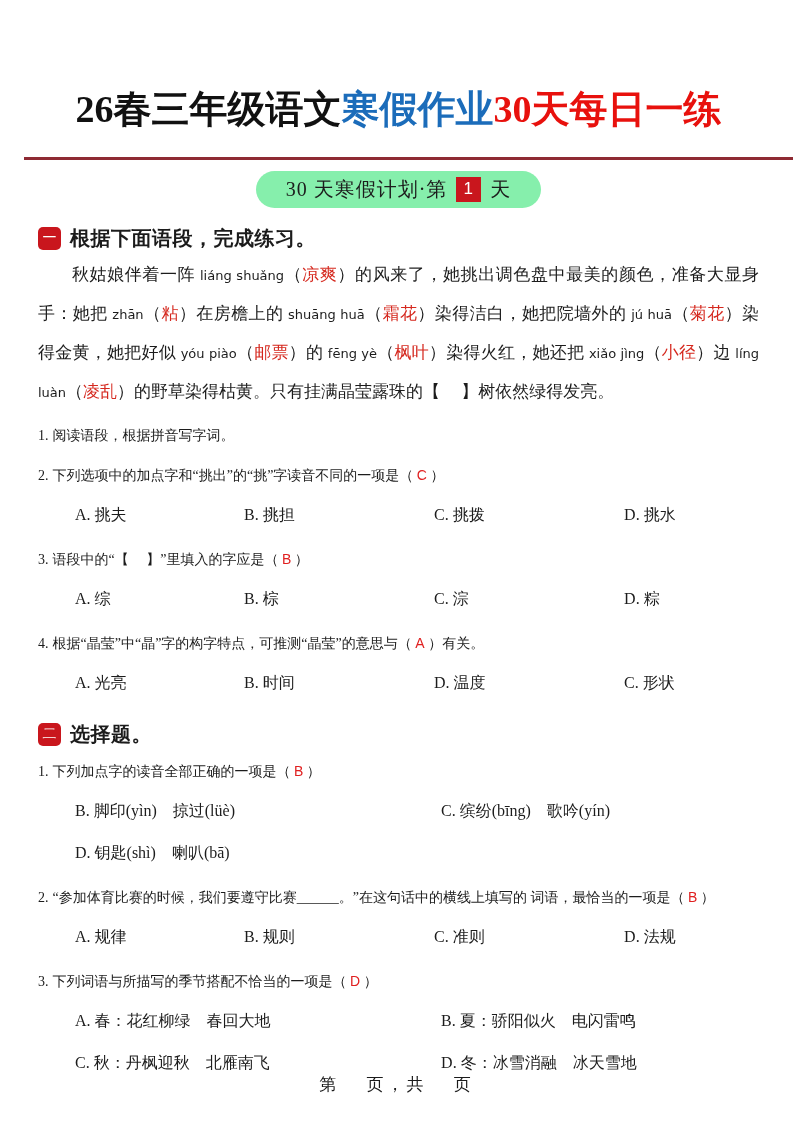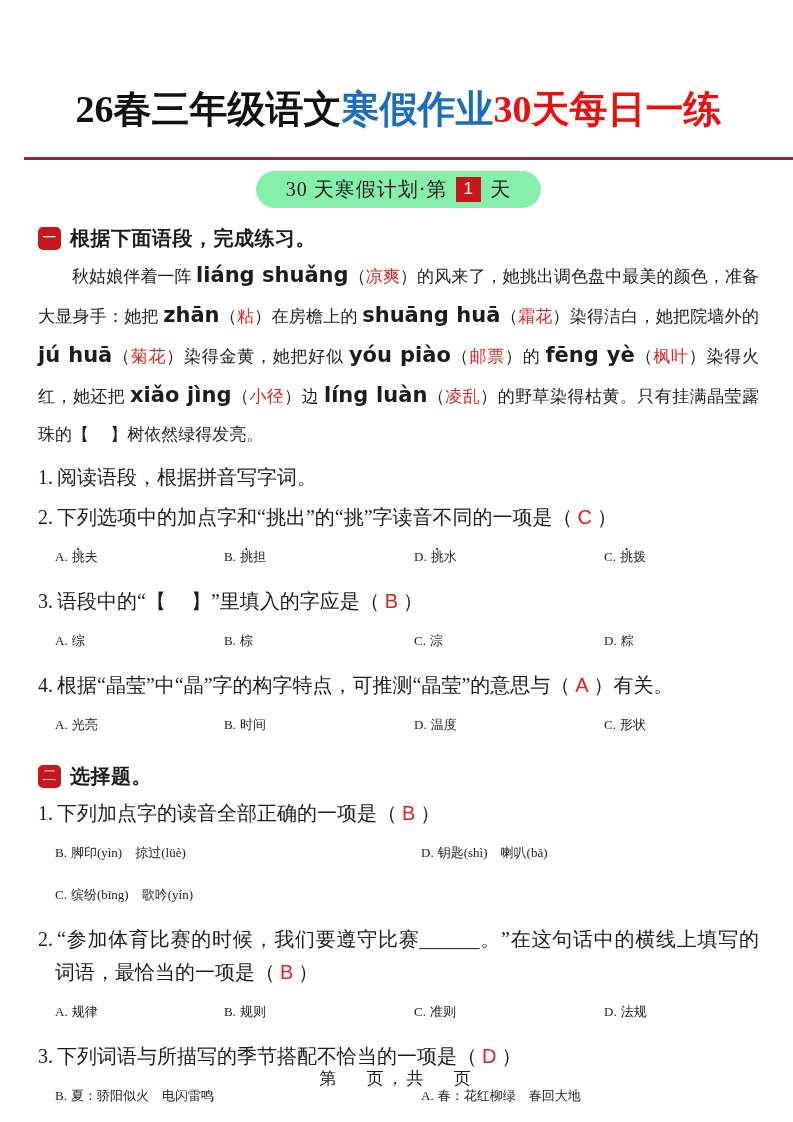--- a/index.html
+++ b/index.html
@@ -66,53 +66,52 @@
   }
   .passage{
     font-size:17px;
     line-height:38px;
     text-align:justify;
     text-indent:2em;
     margin:4px 0 2px;
   }
   .pinyin{
     font-family:"DejaVu Sans", sans-serif;
-    font-size:21px;
-    font-weight:bold;
+    font-size:13px;
   }
   .q-line{
-    font-size:20px;
+    font-size:14px;
     line-height:33px;
     margin:7px 0 0;
     padding-left:17px;
     text-indent:-17px;
     text-align:justify;
   }
   .q-num{margin-right:4px;}
   .opts{
     display:grid;
     padding-left:17px;
     margin:2px 0 2px;
   }
   .cols4{grid-template-columns:24% 27% 27% 22%;}
   .cols2{grid-template-columns:52% 48%;}
-  .opt{font-size:13px;line-height:42px;white-space:nowrap;}
+  .opt{font-size:16px;line-height:42px;white-space:nowrap;margin-left:20px;}
   .opt-label{margin-right:4px;}
   .u-dot{position:relative;}
   .u-dot::after{
     content:"•";
     position:absolute;left:50%;bottom:-0.72em;
     transform:translateX(-50%);
     font-size:9px;color:#2a2a2a;
   }
 
   
   .footer{
     position:absolute;
-    bottom:32px;left:0;right:0;
+    bottom:26px;left:0;right:0;
     text-align:center;
     font-size:17px;
     letter-spacing:3px;
     color:#1b1b1b;
   }
 </style>
 </head>
 <body>
 
 <div class="page">
@@ -131,22 +130,22 @@
         <div class="sec-head">
           <span class="sec-num" style="background: rgb(201, 22, 29);">一</span>
           <h2 class="sec-title">根据下面语段，完成练习。</h2>
         </div>
         <p class="passage"><span>秋姑娘伴着一阵 </span><span class="pinyin">liáng shuǎng</span><span>（</span><span style="color: rgb(213, 40, 30);">凉爽</span><span>）的风来了，她挑出调色盘中最美的颜色，准备大显身手：她把 </span><span class="pinyin">zhān</span><span>（</span><span style="color: rgb(213, 40, 30);">粘</span><span>）在房檐上的 </span><span class="pinyin">shuāng huā</span><span>（</span><span style="color: rgb(213, 40, 30);">霜花</span><span>）染得洁白，她把院墙外的 </span><span class="pinyin">jú huā</span><span>（</span><span style="color: rgb(213, 40, 30);">菊花</span><span>）染得金黄，她把好似 </span><span class="pinyin">yóu piào</span><span>（</span><span style="color: rgb(213, 40, 30);">邮票</span><span>）的 </span><span class="pinyin">fēng yè</span><span>（</span><span style="color: rgb(213, 40, 30);">枫叶</span><span>）染得火红，她还把 </span><span class="pinyin">xiǎo jìng</span><span>（</span><span style="color: rgb(213, 40, 30);">小径</span><span>）边 </span><span class="pinyin">líng luàn</span><span>（</span><span style="color: rgb(213, 40, 30);">凌乱</span><span>）的野草染得枯黄。只有挂满晶莹露珠的【　 】树依然绿得发亮。</span></p>
         <p class="q-line"><span class="q-num">1.</span>阅读语段，根据拼音写字词。</p>
         <p class="q-line"><span class="q-num">2.</span>下列选项中的加点字和“挑出”的“挑”字读音不同的一项是（ <span style="color: rgb(224, 32, 32); font-family: &quot;Liberation Sans&quot;, sans-serif;">C</span> ）</p>
         <div class="opts cols4">
           <div class="opt"><span class="opt-label">A.</span><span class="u-dot">挑</span>夫</div>
           <div class="opt"><span class="opt-label">B.</span><span class="u-dot">挑</span>担</div>
+          <div class="opt"><span class="opt-label">C.</span><span class="u-dot">挑</span>拨</div>
           <div class="opt"><span class="opt-label">D.</span><span class="u-dot">挑</span>水</div>
-          <div class="opt"><span class="opt-label">C.</span><span class="u-dot">挑</span>拨</div>
         </div>
         <p class="q-line"><span class="q-num">3.</span>语段中的“【　 】”里填入的字应是（ <span style="color: rgb(224, 32, 32); font-family: &quot;Liberation Sans&quot;, sans-serif;">B</span> ）</p>
         <div class="opts cols4">
           <div class="opt"><span class="opt-label">A.</span>综</div>
           <div class="opt"><span class="opt-label">B.</span>棕</div>
           <div class="opt"><span class="opt-label">C.</span>淙</div>
           <div class="opt"><span class="opt-label">D.</span>粽</div>
         </div>
         <p class="q-line"><span class="q-num">4.</span>根据“晶莹”中“晶”字的构字特点，可推测“晶莹”的意思与（ <span style="color: rgb(224, 32, 32); font-family: &quot;Liberation Sans&quot;, sans-serif;">A</span> ）有关。</p>
         <div class="opts cols4">
@@ -157,34 +156,34 @@
         </div>
       </section>
       <section>
         <div class="sec-head">
           <span class="sec-num" style="background: rgb(201, 22, 29);">二</span>
           <h2 class="sec-title">选择题。</h2>
         </div>
         <p class="q-line"><span class="q-num">1.</span>下列加点字的读音全部正确的一项是（ <span style="color: rgb(224, 32, 32); font-family: &quot;Liberation Sans&quot;, sans-serif;">B</span> ）</p>
         <div class="opts cols2">
           <div class="opt"><span class="opt-label">B.</span>脚印(yìn)　掠过(lüè)</div>
+          <div class="opt"><span class="opt-label">C.</span>缤纷(bīng)　歌吟(yín)</div>
           <div class="opt"><span class="opt-label">D.</span>钥匙(shì)　喇叭(bā)</div>
-          <div class="opt"><span class="opt-label">C.</span>缤纷(bīng)　歌吟(yín)</div>
         </div>
         <p class="q-line"><span class="q-num">2.</span>“参加体育比赛的时候，我们要遵守比赛______。”在这句话中的横线上填写的 词语，最恰当的一项是（ <span style="color: rgb(224, 32, 32); font-family: &quot;Liberation Sans&quot;, sans-serif;">B</span> ）</p>
         <div class="opts cols4">
           <div class="opt"><span class="opt-label">A.</span>规律</div>
           <div class="opt"><span class="opt-label">B.</span>规则</div>
           <div class="opt"><span class="opt-label">C.</span>准则</div>
           <div class="opt"><span class="opt-label">D.</span>法规</div>
         </div>
         <p class="q-line"><span class="q-num">3.</span>下列词语与所描写的季节搭配不恰当的一项是（ <span style="color: rgb(224, 32, 32); font-family: &quot;Liberation Sans&quot;, sans-serif;">D</span> ）</p>
         <div class="opts cols2">
+          <div class="opt"><span class="opt-label">A.</span>春：花红柳绿　春回大地</div>
           <div class="opt"><span class="opt-label">B.</span>夏：骄阳似火　电闪雷鸣</div>
-          <div class="opt"><span class="opt-label">A.</span>春：花红柳绿　春回大地</div>
           <div class="opt"><span class="opt-label">C.</span>秋：丹枫迎秋　北雁南飞</div>
           <div class="opt"><span class="opt-label">D.</span>冬：冰雪消融　冰天雪地</div>
         </div>
       </section>
     </main>
 
   <div class="footer">第　 页，共　 页</div>
 </div>
 
 </body></html>

